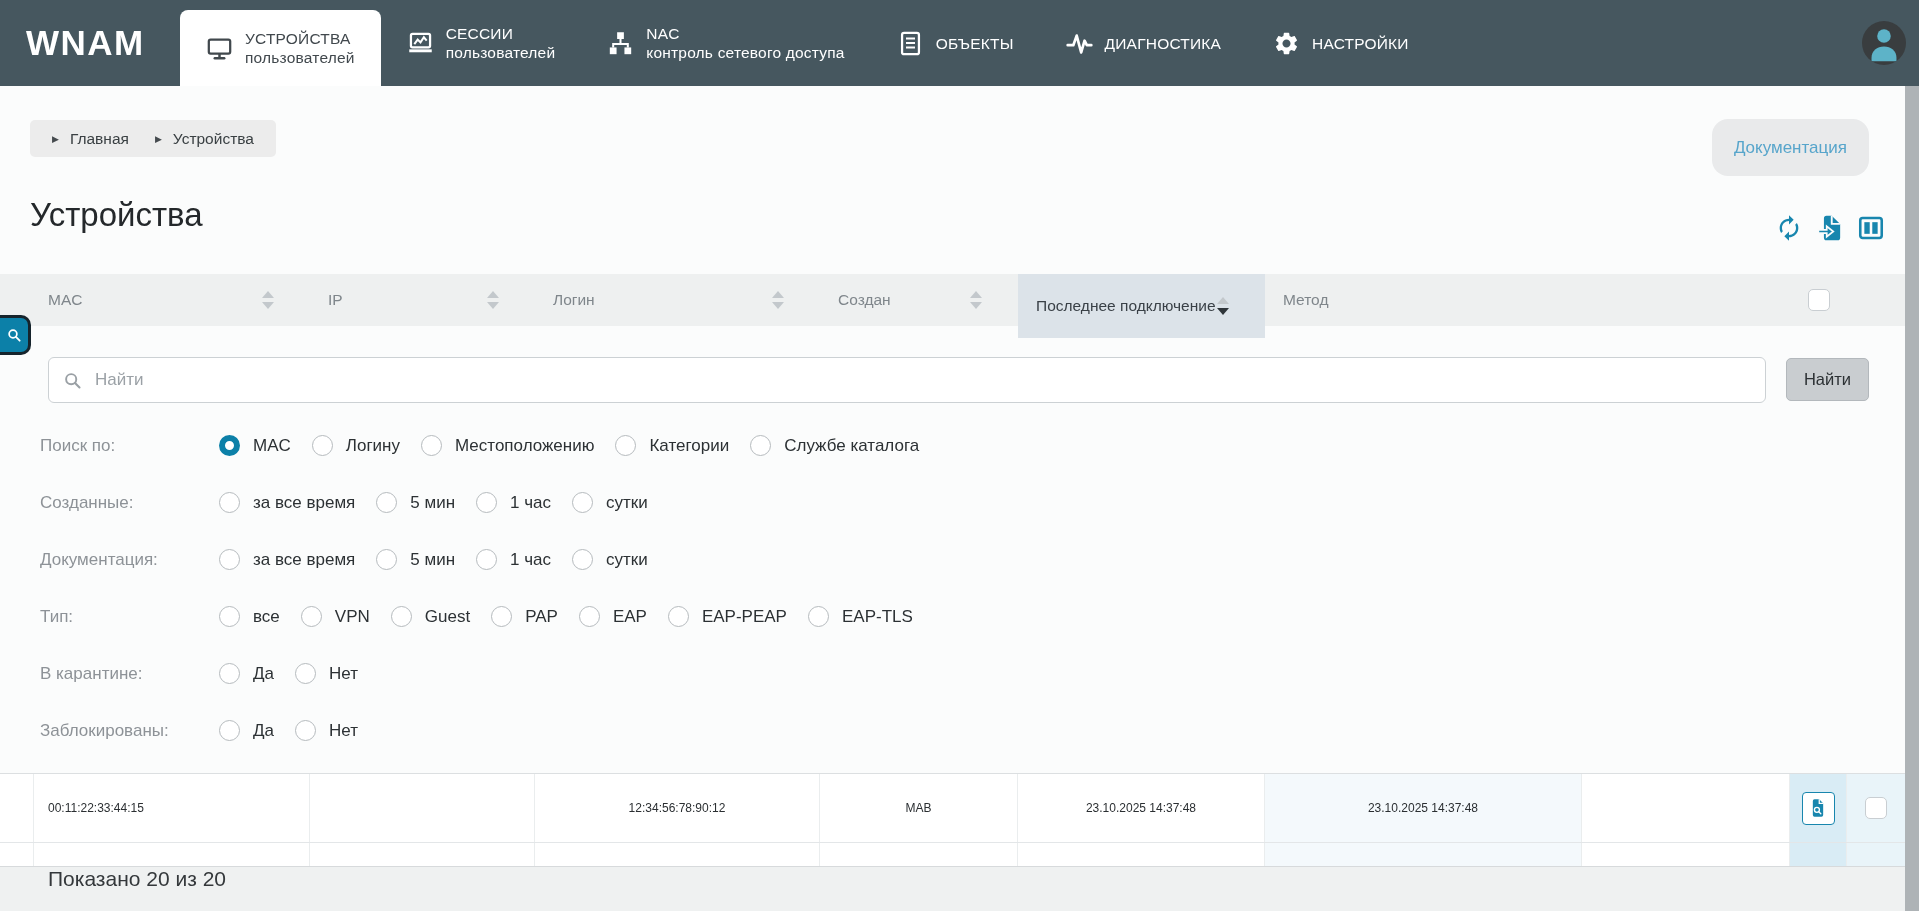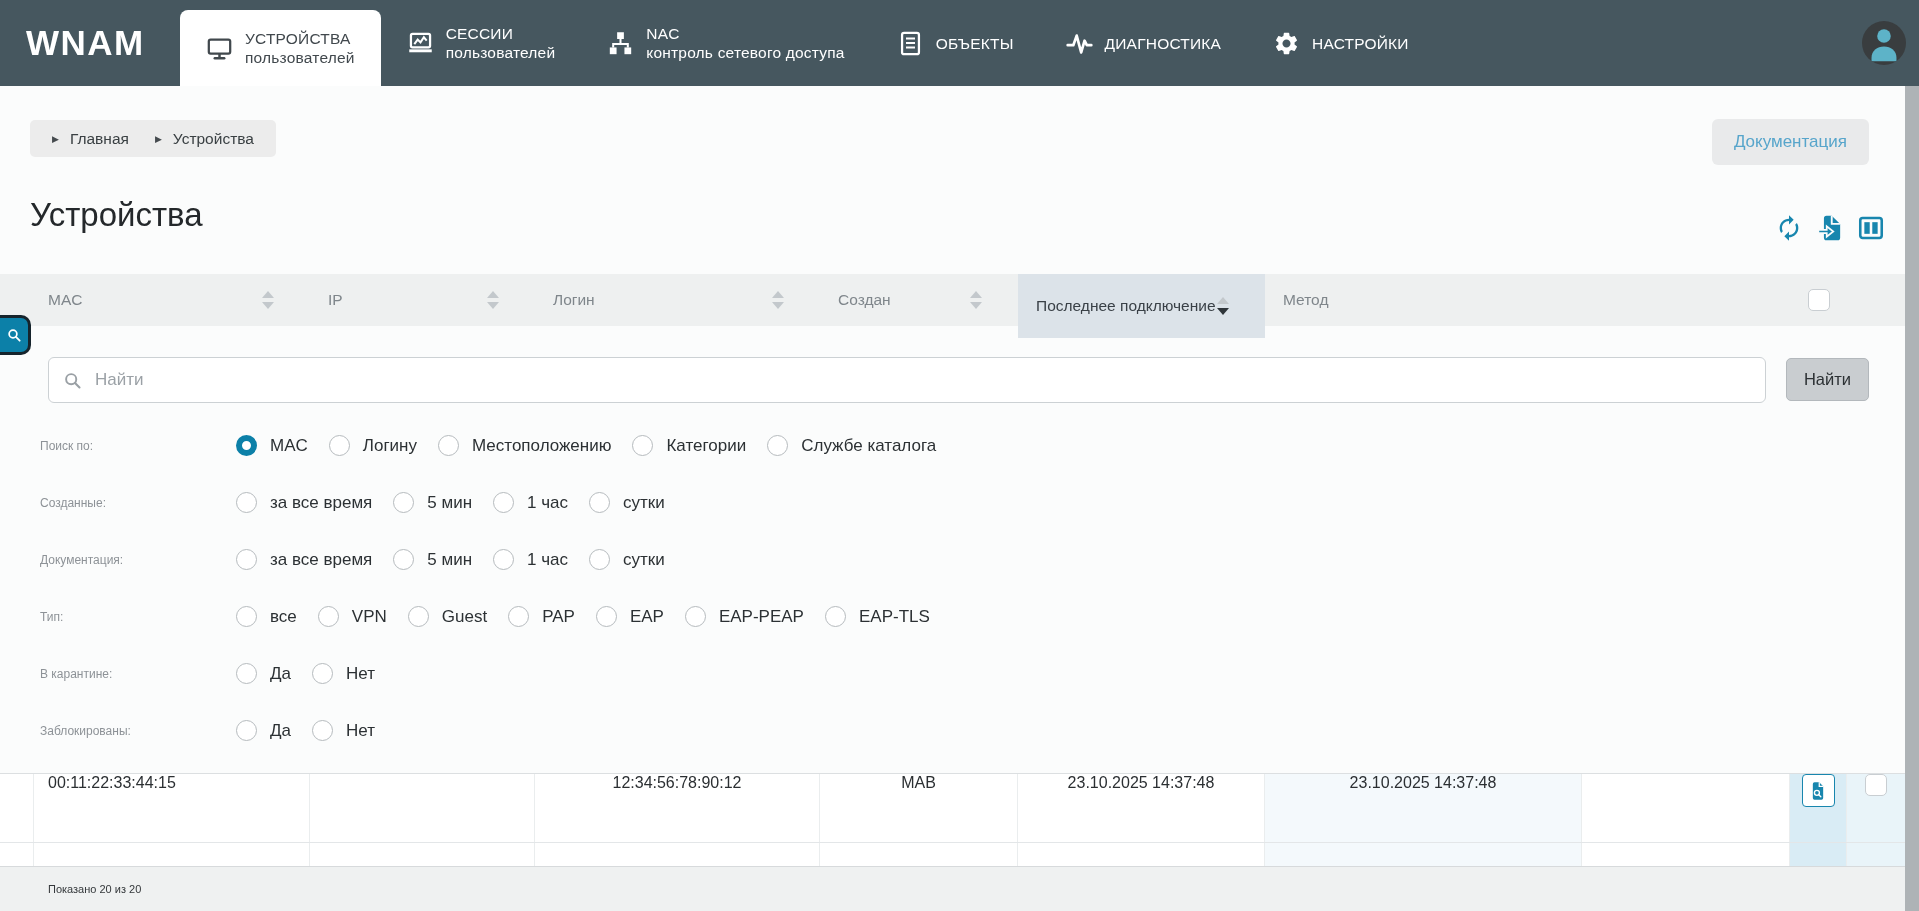--- a/index.html
+++ b/index.html
@@ -24,22 +24,22 @@
   .tab.active{background:#fff;color:#41484d;border-radius:8px 8px 0 0;margin-top:10px}
   .avatar{position:absolute;right:13px;top:21px;width:44px;height:44px;border-radius:50%;
           background:#393d3f;color:#5db3c8;overflow:hidden;cursor:pointer}
   .avatar .av-ic{width:34px;height:34px;margin:9px auto 0}
 
   
   .breadcrumb{position:absolute;left:30px;top:120px;height:37px;background:#ececec;border-radius:5px;
               display:flex;align-items:center;gap:26px;padding:0 22px;font-size:15.5px;color:#3a4043}
   .bc-item{display:flex;align-items:center;gap:11px;cursor:pointer}
   .bc-arrow{font-size:9px;color:#454a4e}
-  .doc-btn{position:absolute;right:50px;top:119px;height:46px;padding:16px 22px;background:#e9eaeb;
-           border-radius:6px;color:var(--link_blue);font-size:17px;display:flex;align-items:center;cursor:pointer}
+  .doc-btn{position:absolute;right:50px;top:119px;height:57px;padding:16px 22px;background:#e9eaeb;
+           border-radius:16px;color:var(--link_blue);font-size:17px;display:flex;align-items:center;cursor:pointer}
 
   
   .page-title{position:absolute;left:30px;top:196px;font-size:33px;color:#24282b;font-weight:500}
   .toolbar{position:absolute;right:34px;top:214px;display:flex;gap:13px;color:var(--accent)}
   .tb-icon{width:28px;height:28px;cursor:pointer}
 
   
   .grid9{display:grid;grid-template-columns:310px 225px 285px 198px 247px 317px 208px 57px 58px}
   #thead{position:absolute;left:0;top:274px;width:1905px;height:52px;background:var(--header_bg);
          font-size:15.5px;color:#7f868b}
@@ -65,45 +65,45 @@
                 font-family:"Liberation Sans",sans-serif;outline:none}
   #search-input::placeholder{color:#9ba1a6}
   .search-ic-inner{position:absolute;left:62px;top:370px;width:21px;height:21px;color:#9aa0a5;pointer-events:none}
   .search-btn{position:absolute;left:1786px;top:358px;width:83px;height:43px;background:#c9cdd0;
               border:1px solid #b3b8bc;border-radius:5px;font-size:16.5px;color:#2c3134;
               display:flex;align-items:center;justify-content:center;cursor:pointer}
 
   
   #filters{position:absolute;left:0;top:417px;width:1750px}
   .frow{height:57px;display:flex;align-items:center}
-  .flabel{width:236px;padding-left:40px;font-size:12px;color:#8d9297}
+  .flabel{width:219px;padding-left:40px;font-size:17px;color:#8d9297}
   .fopts{display:flex;align-items:center;gap:21px;font-size:17px;color:#2c3134}
   .fopt{display:flex;align-items:center;gap:13px;cursor:pointer}
   .radio{width:21px;height:21px;border-radius:50%;border:1px solid #b6bbbe;background:#fff;flex:0 0 21px}
   .radio.sel{border:6.5px solid var(--accent_dark)}
 
   
   #tbody{position:absolute;left:0;top:773px;width:1905px}
   .trow{background:#fff;border-top:1px solid #dcdfe1;position:relative}
   .trow.main{height:69px}
   .trow.partial{height:24px;border-top:1px solid #e3e6e8}
   .trow::before{content:"";position:absolute;left:33px;top:0;bottom:0;width:1px;background:#eaedee}
-  .td{border-right:1px solid #eaedee;display:flex;align-items:flex-start;font-size:16px;color:#2b2f32;overflow:hidden}
+  .td{border-right:1px solid #eaedee;display:flex;align-items:center;font-size:12px;color:#2b2f32;overflow:hidden}
   .td.c{justify-content:center}
   .td.mac{padding-left:48px}
   .td.hlc{background:var(--row_hl_bg)}
   .td.action{background:var(--action_cell_bg);justify-content:center}
   .td.checkc{background:var(--checkbox_cell_bg);justify-content:center;border-right:none}
   .action-btn{width:33px;height:33px;background:#fff;border:1.5px solid var(--accent);border-radius:4px;
               display:flex;align-items:center;justify-content:center;color:var(--accent);cursor:pointer}
   .action-btn .ab-ic{width:20px;height:20px}
 
   .tfoot{position:absolute;left:0;top:866px;width:1905px;height:45px;background:var(--footer_bg);
-         border-top:1px solid #d7dadc;display:flex;align-items:center;padding-left:48px;
-         font-size:11px;color:#34383b}
+         border-top:1px solid #d7dadc;display:flex;padding-left:48px;
+         font-size:21px;color:#34383b}
 
   .scrollbar{position:absolute;right:0;top:86px;width:14px;height:825px;background:#aeb3b6;cursor:pointer}
 </style>
 </head>
 <body>
 
 <div id="app">
 
   <div class="navbar">
     <div class="logo">WNAM</div>

